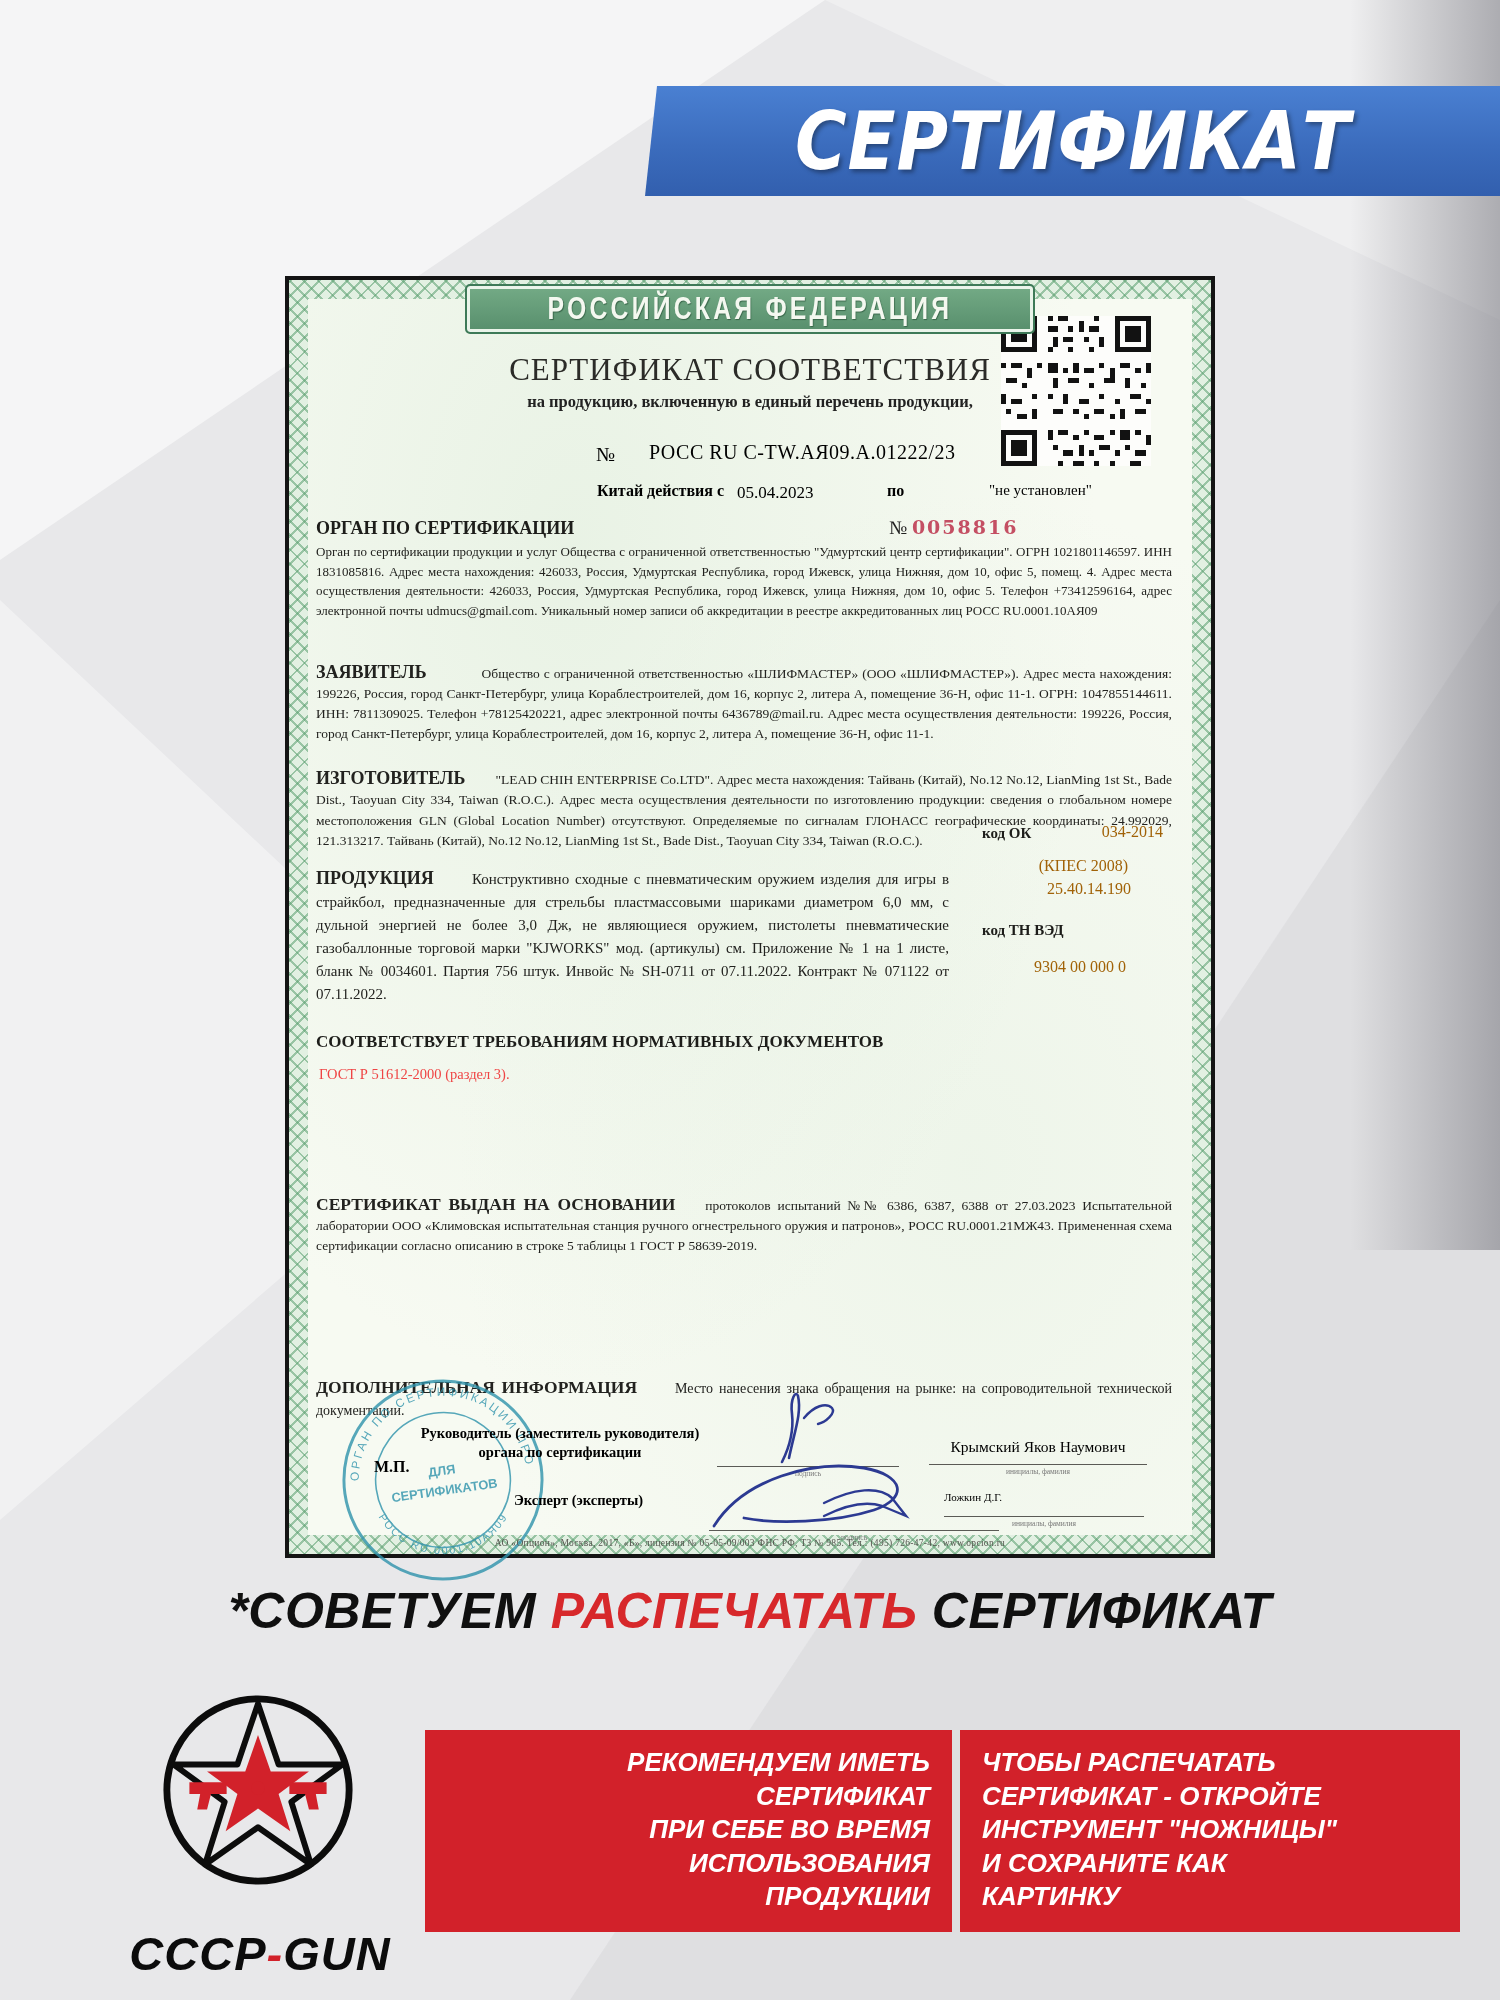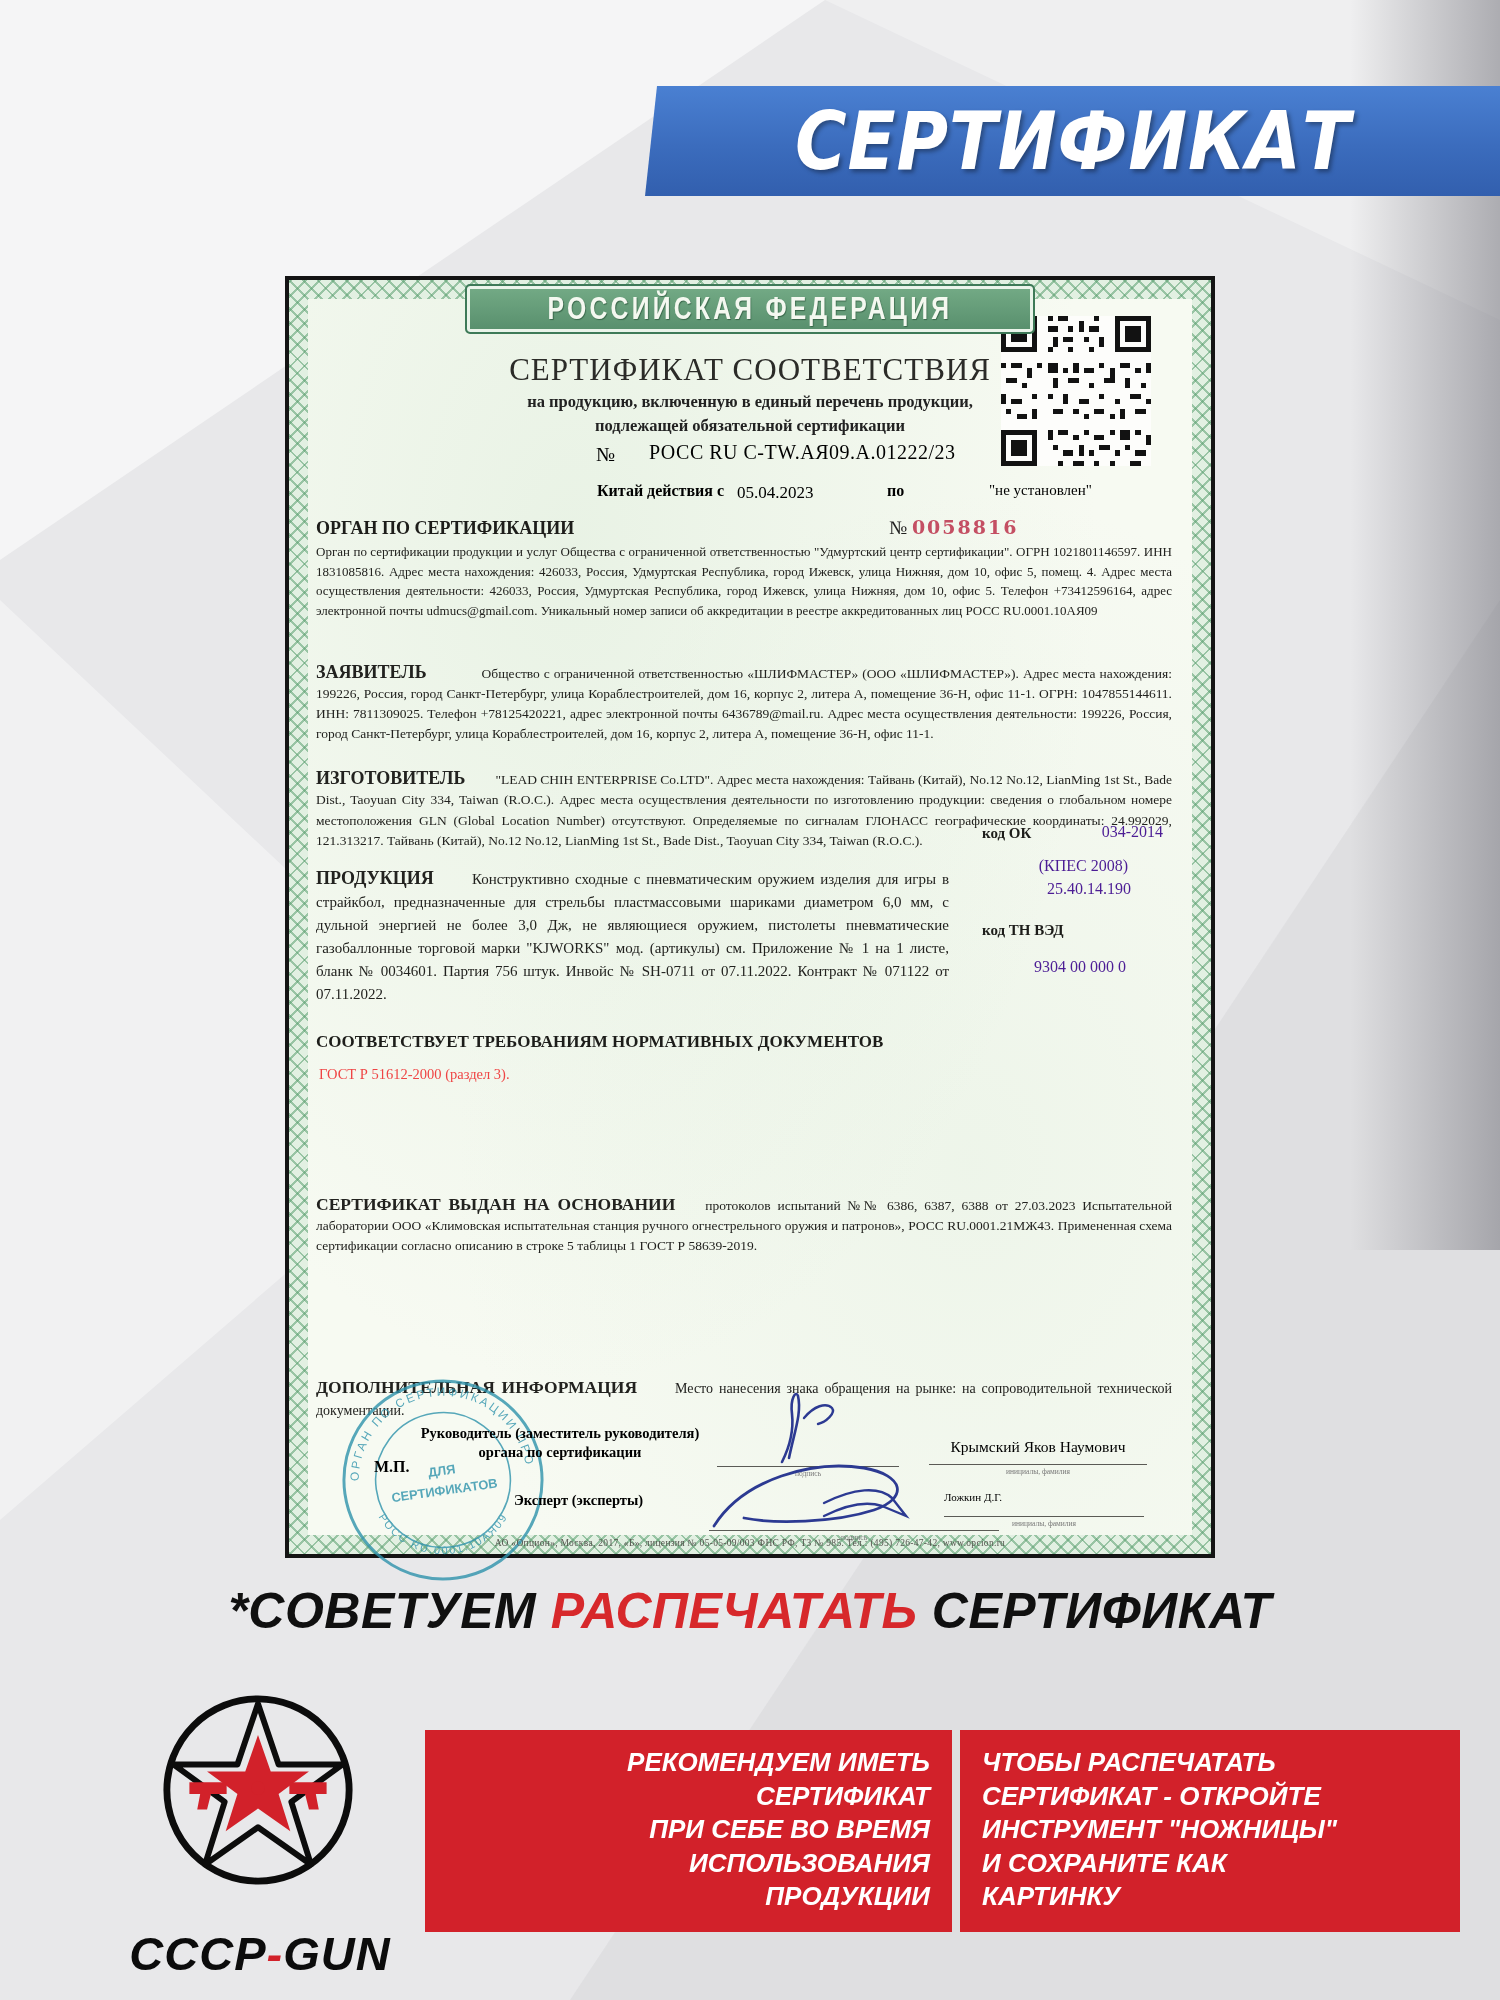--- a/index.html
+++ b/index.html
@@ -53,21 +53,21 @@
   .serial{left:600px;top:236px;font-size:19px;color:#222;}
   .serial b{color:#c44f63;font-weight:bold;letter-spacing:2px;font-family:"DejaVu Serif",serif;}
   .body-t{color:#22221f;text-align:justify;}
   .organ-t{left:27px;top:262px;width:856px;font-size:13px;line-height:19.5px;}
   .para{position:absolute;color:#22221f;text-align:justify;}
   .zay{left:27px;top:368px;width:856px;font-size:13.5px;line-height:20px;}
   .izg{left:27px;top:474px;width:856px;font-size:13.5px;line-height:20.5px;}
   .prod{left:27px;top:572px;width:633px;font-size:15px;line-height:23px;}
   .para .t{font-weight:bold;font-size:18px;}
   .gapL{margin-right:55px;}.gapM{margin-right:30px;}.gapS{margin-right:38px;}
-  .code{font-size:16px;color:#4c1d95;}
+  .code{font-size:16px;color:#a16207;}
   .codeb{font-weight:bold;font-size:15px;color:#1d1d1a;}
 
   .sootv{left:27px;top:752px;font-size:17px;}
   .gost{left:30px;top:786px;font-size:14.5px;color:#ef4444;}
   .vydan{left:27px;top:900px;width:856px;font-size:13.5px;line-height:20px;}
   .vydan .t,.dop .t{font-size:17.5px;}
   .dop{left:27px;top:1082px;width:856px;font-size:14px;line-height:22px;}
   .mp{left:85px;top:1178px;font-weight:bold;font-size:16px;}
   .stamp{left:50px;top:1096px;width:208px;height:208px;opacity:.8;transform:rotate(-8deg);}
   .hlbl{left:115px;top:1144px;width:312px;text-align:center;font-weight:bold;font-size:14.5px;line-height:19px;}
@@ -207,21 +207,20 @@
           <rect x="11" y="28" width="1" height="1"></rect>
         <rect x="14" y="28" width="2" height="1"></rect>
           <rect x="18" y="28" width="1" height="1"></rect>
           <rect x="21" y="28" width="1" height="1"></rect>
         <rect x="25" y="28" width="2" height="1"></rect>
       </g>
     </svg>
 
     <div class="abs ctitle">СЕРТИФИКАТ СООТВЕТСТВИЯ</div>
     <div class="abs csub" style="top:112px">на продукцию, включенную в единый перечень продукции,</div>
-    <div class="abs csub" style="top:136px">подлежащей обязательной сертификации</div>
 
     <div class="abs numlbl">№</div>
     <div class="abs numval">РОСС RU C-TW.АЯ09.А.01222/23</div>
 
     <div class="abs sroklbl">Китай действия с</div>
     <div class="abs srokdate">05.04.2023</div>
     <div class="abs srokpo">по</div>
     <div class="abs srokval">"не установлен"</div>
 
     <div class="abs sec-h" style="left:27px;top:238px">ОРГАН ПО СЕРТИФИКАЦИИ</div>

